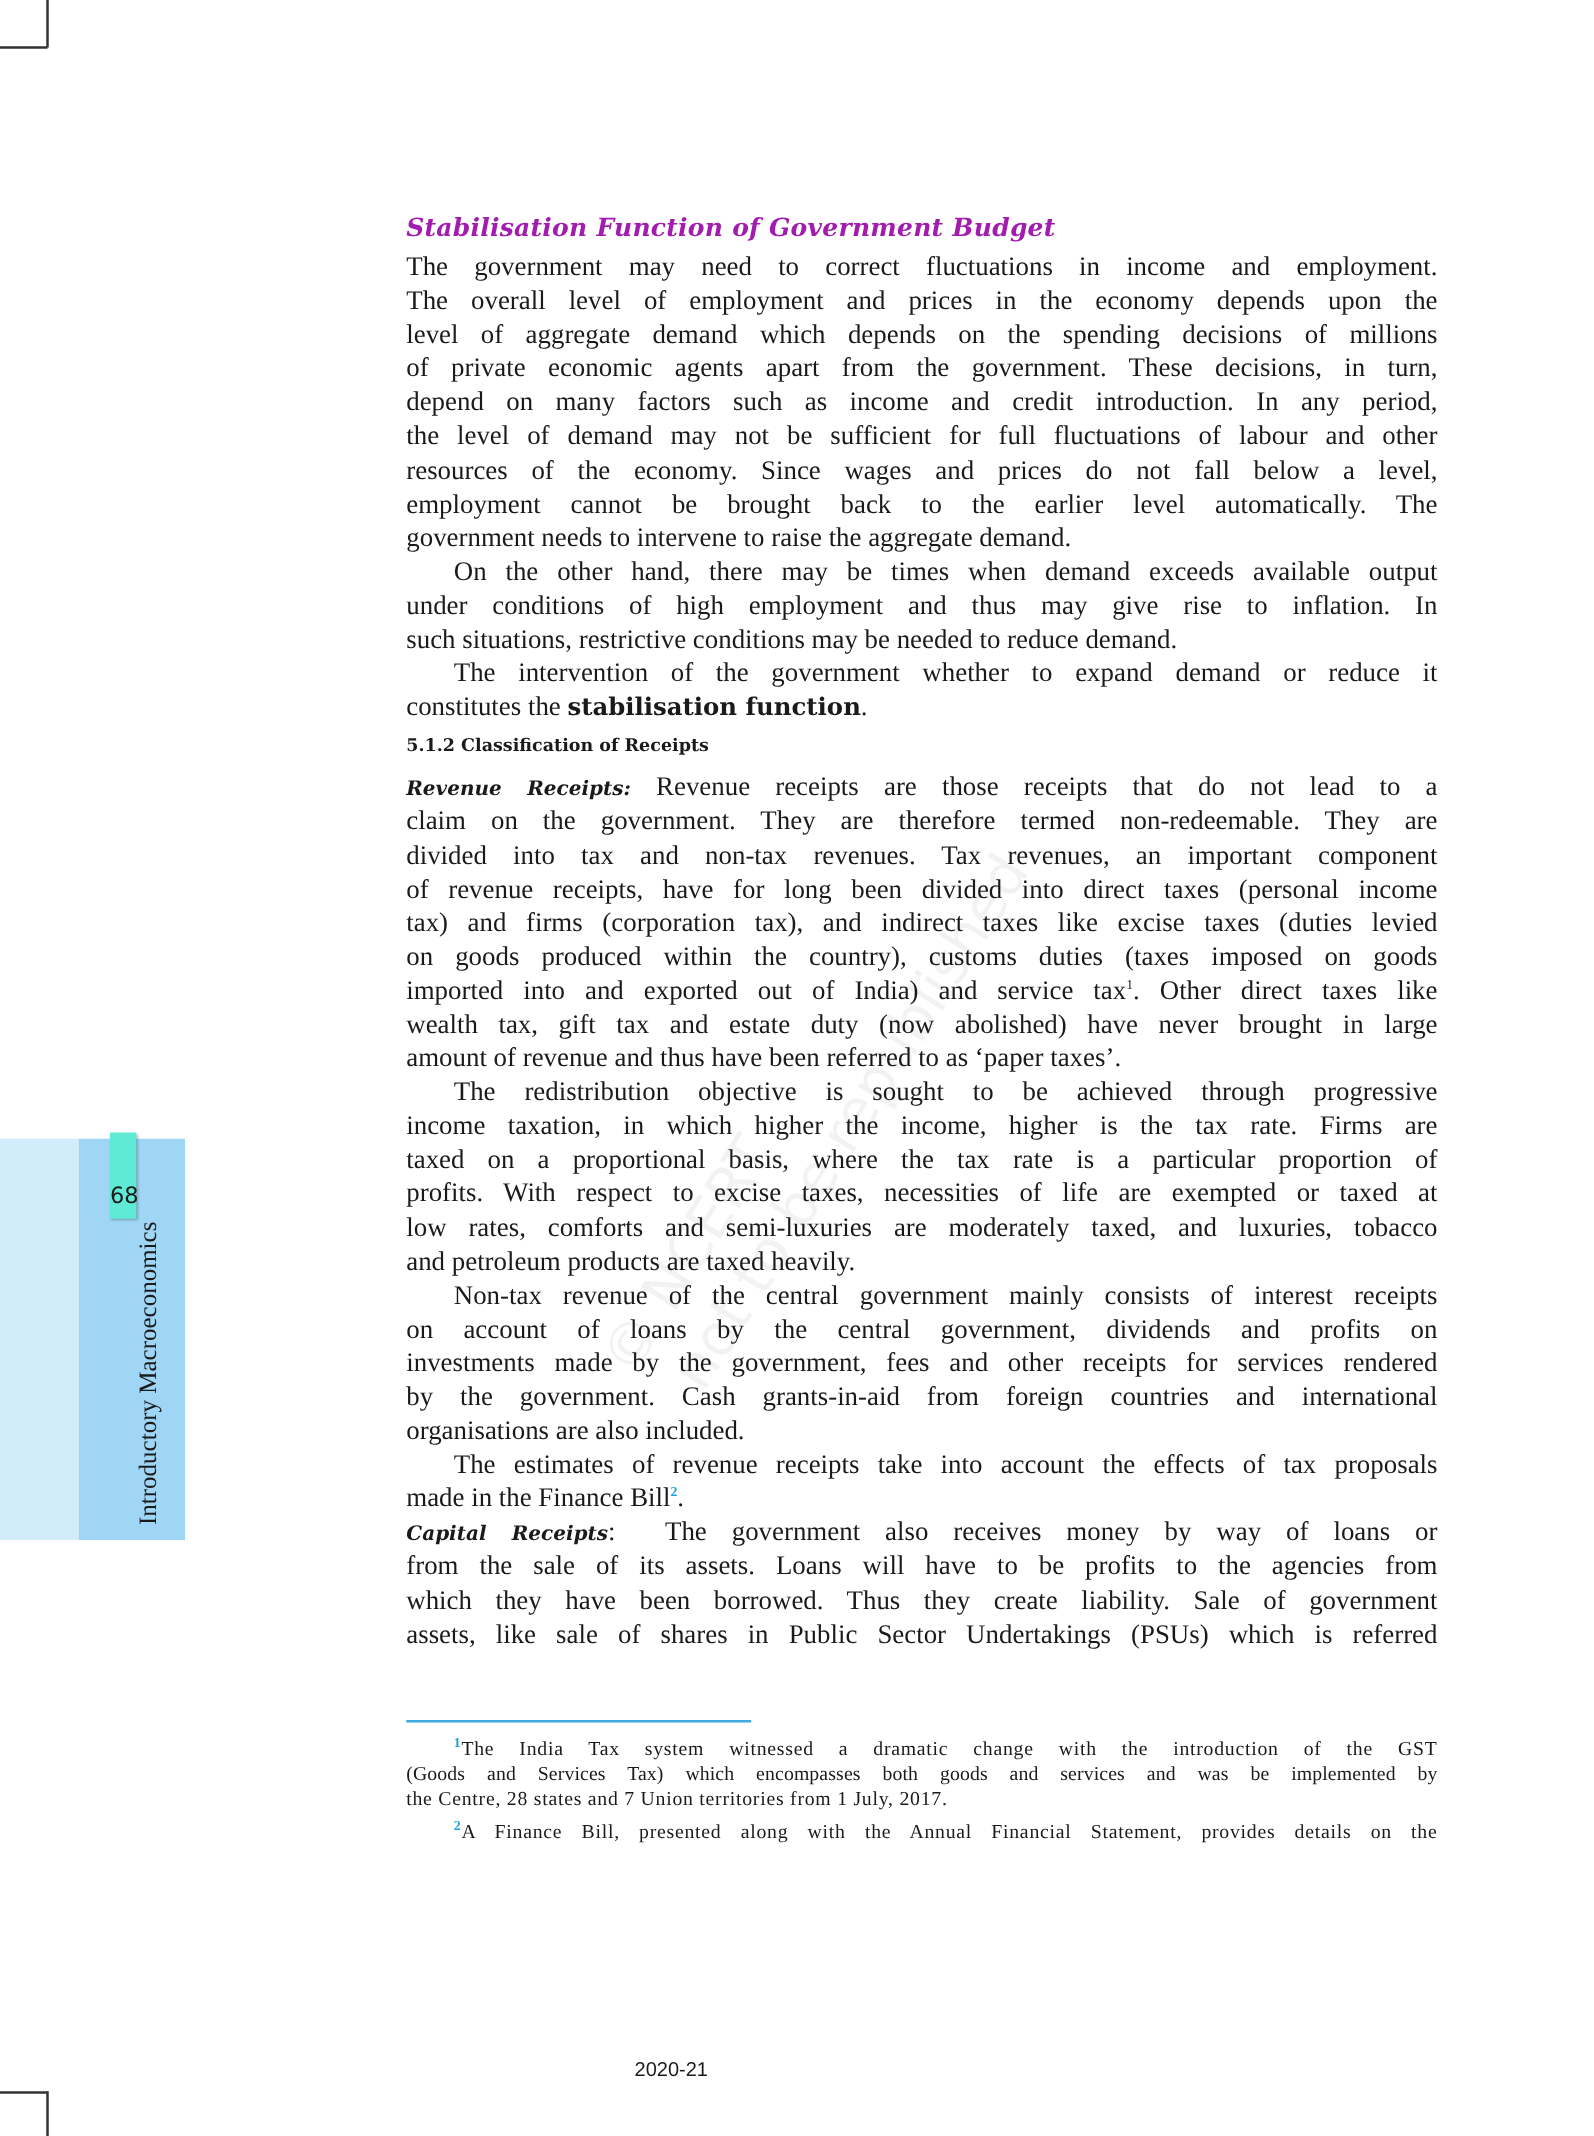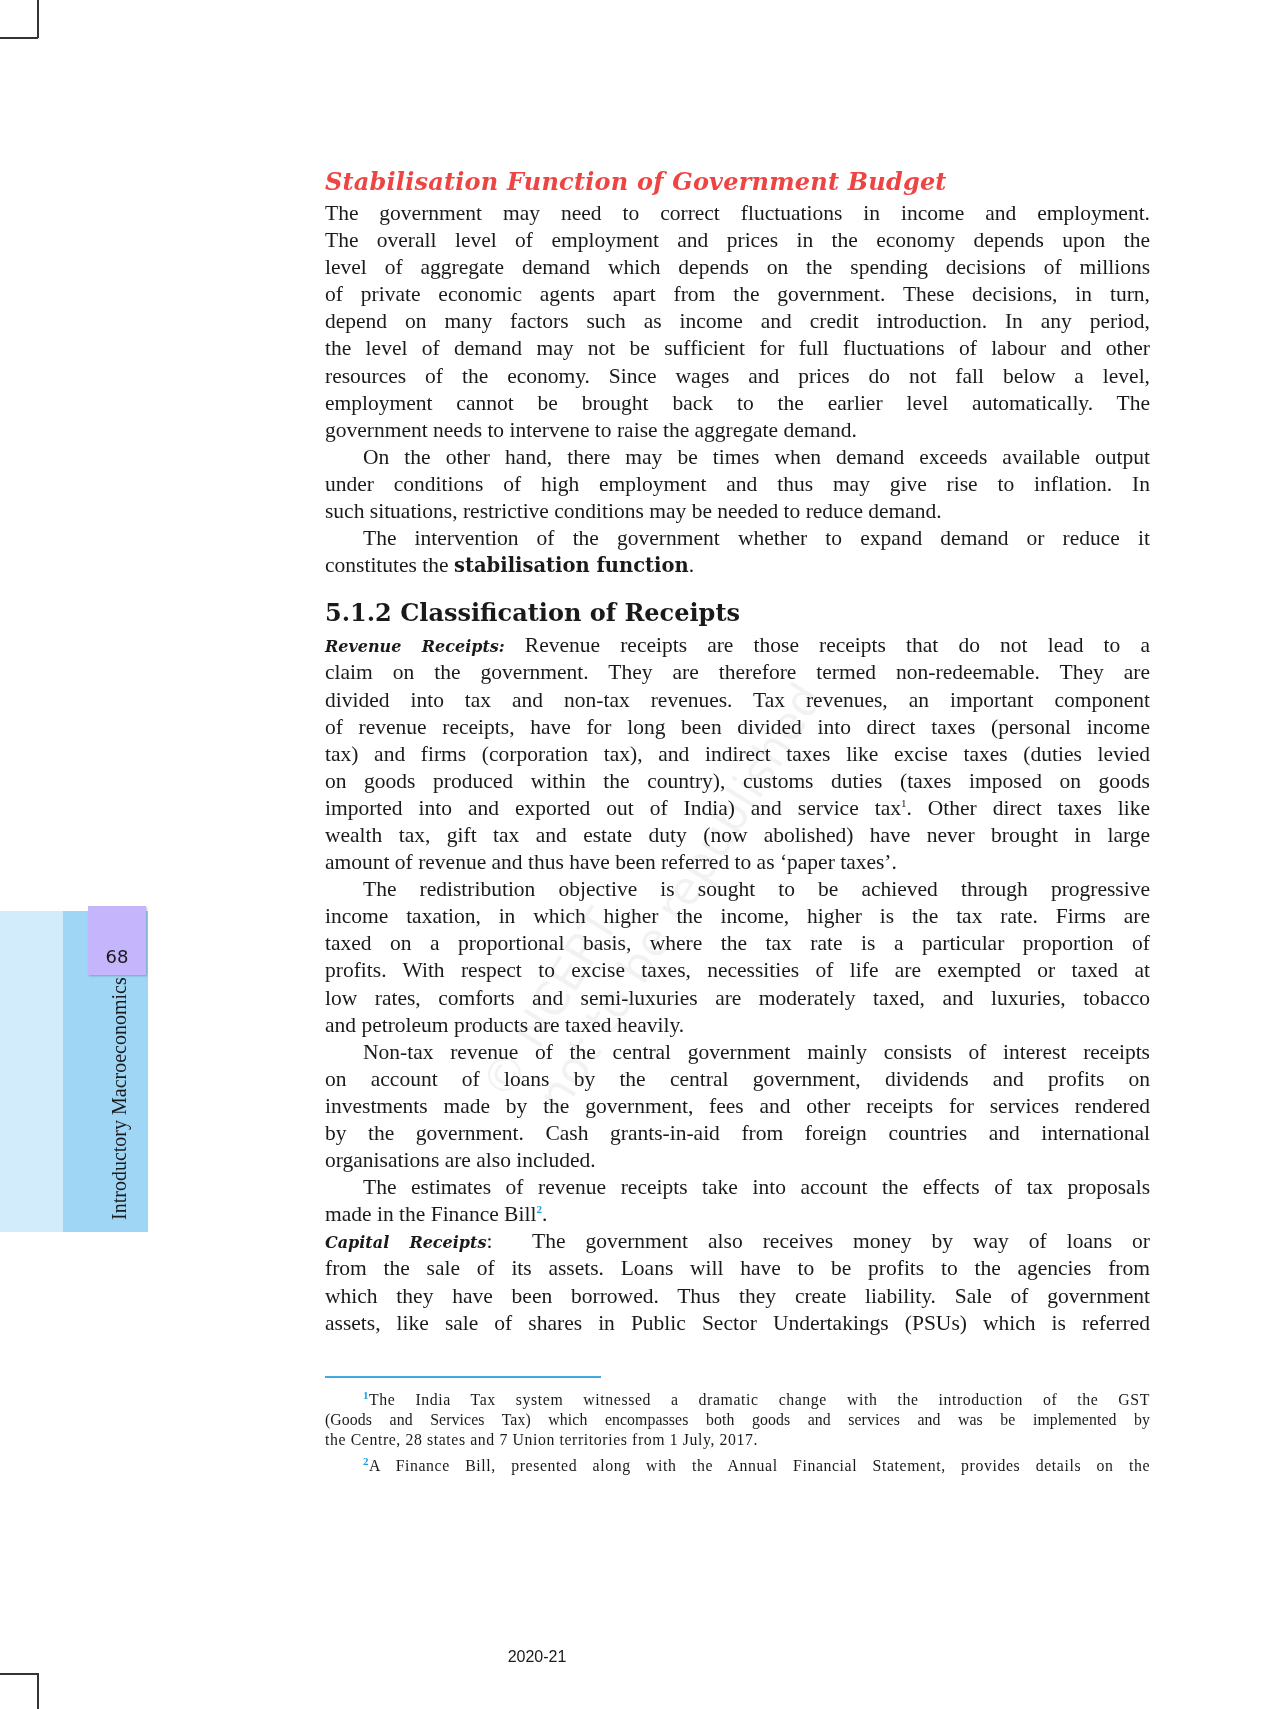--- a/index.html
+++ b/index.html
@@ -1,42 +1,42 @@
 <!DOCTYPE html>
 <html><head>
 <meta charset="utf-8">
 <style>
   html, body { margin: 0; padding: 0; background: #ffffff; }
   body { width: 1275px; height: 1709px; position: relative; overflow: hidden;
          font-family: "Liberation Serif", serif; color: #1a1a1a; }
   .crop { position: absolute; background: #333; }
   .content { position: absolute; left: 325px; top: 168px; width: 825px; }
   .h-italic { font-family: "DejaVu Serif", serif; font-style: italic; font-weight: bold;
-              color: #ef4444; font-size: 24px; line-height: 28px; height: 28px; margin-bottom: 4px;
+              color: #a21caf; font-size: 20px; line-height: 28px; height: 28px; margin-bottom: 4px;
               letter-spacing: 0.2px; }
   .line { font-size: 21.5px; line-height: 27.1px; height: 27.1px; white-space: nowrap;
           text-align: justify; text-align-last: justify; overflow: visible; }
   .line.last { text-align-last: left; }
   .line.indent { padding-left: 38px; }
-  .sec-head { font-family: "DejaVu Serif", serif; font-weight: bold; font-size: 24px;
-              line-height: 28px; height: 28px; margin-top: 20px; margin-bottom: 5px; color: #1a1a1a; }
+  .sec-head { font-family: "DejaVu Serif", serif; font-weight: bold; font-size: 14px;
+              line-height: 28px; height: 28px; margin-top: 4px; margin-bottom: 5px; color: #1a1a1a; }
   .lead { font-family: "DejaVu Serif", serif; font-weight: bold; font-style: italic; font-size: 16px; }
   .bold { font-family: "DejaVu Serif", serif; font-weight: bold; font-size: 19.5px; }
   sup { font-size: 11px; line-height: 0; vertical-align: super; }
   sup.blue { color: #1ba1e2; font-weight: bold; }
   .fn-rule { position: absolute; left: 325px; top: 1376px; width: 276px; height: 2px; background: #3fa9e0; }
   .footnotes { position: absolute; left: 325px; top: 1390px; width: 825px; }
   .fn-line { font-size: 15.8px; line-height: 20px; height: 20px; white-space: nowrap;
              text-align: justify; text-align-last: justify; letter-spacing: 0.6px; }
   .fn-line.last { text-align-last: left; }
   .fn-line.indent { padding-left: 38px; }
   .fn-gap { height: 6px; }
   .sidebar-light { position: absolute; left: 0; top: 911px; width: 63px; height: 321px; background: #d3ecfb; }
   .sidebar-dark { position: absolute; left: 63px; top: 911px; width: 85px; height: 321px; background: #9fd6f6; }
-  .page-box { position: absolute; left: 88px; top: 906px; width: 58px; height: 69px; background: #c4b5fd;
+  .page-box { position: absolute; left: 88px; top: 906px; width: 21px; height: 69px; background: #5eead4;
               box-shadow: 1px 1px 2px rgba(0,0,0,0.25); }
   .page-num { position: absolute; left: 0; bottom: 8px; width: 100%; text-align: center;
               font-family: "DejaVu Sans", sans-serif; font-size: 18px; color: #1a1a1a; }
   .sidebar-title { position: absolute; left: 108px; top: 1220px; transform-origin: 0 0; transform: rotate(-90deg);
                    font-family: "Liberation Serif", serif; font-size: 20px; color: #1a1a1a; white-space: nowrap; }
   .watermark { position: absolute; left: 470px; top: 1080px; transform-origin: 0 0; transform: rotate(-58deg);
                font-family: "DejaVu Sans", sans-serif; font-size: 46px; color: rgba(0,0,0,0.05); white-space: nowrap;
                pointer-events: none; line-height: 54px; }
   .footer { position: absolute; left: 0; width: 1074px; top: 1648px; text-align: center;
             font-family: "Liberation Sans", sans-serif; font-size: 16px; color: #1a1a1a; }

